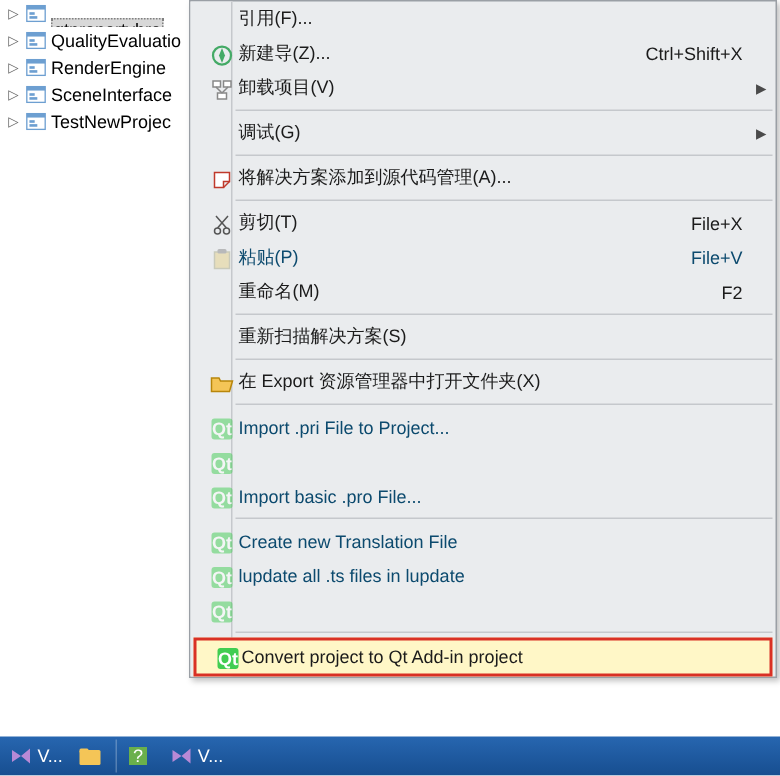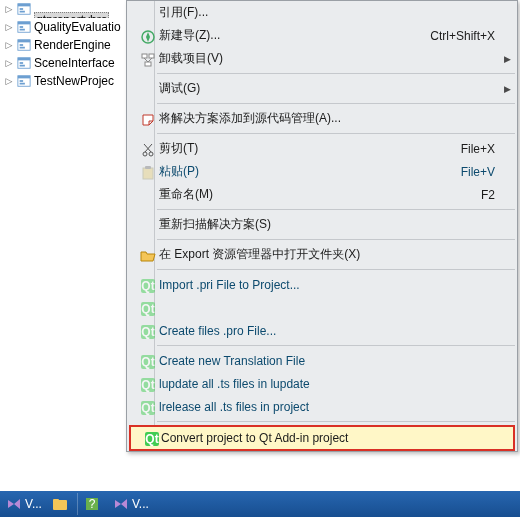--- a/index.html
+++ b/index.html
@@ -205,21 +205,21 @@
           </svg>
         </span>
       </div>
       <div class="menu-item disabled">
         <span class="menu-icon" style="opacity: 0.5;">
           <svg viewBox="0 0 16 16">
             <rect x="1" y="1" width="14" height="14" rx="2" fill="#41cd52"></rect>
             <text x="8" y="12" font-size="9" text-anchor="middle" fill="#fff" font-weight="bold">Qt</text>
           </svg>
         </span>
-        <span>Create files .pro File...</span>
+        <span>Import basic .pro File...</span>
       </div>
       <div class="menu-sep"></div>
       <div class="menu-item disabled">
         <span class="menu-icon" style="opacity: 0.5;">
           <svg viewBox="0 0 16 16">
             <rect x="1" y="1" width="14" height="14" rx="2" fill="#41cd52"></rect>
             <text x="8" y="12" font-size="9" text-anchor="middle" fill="#fff" font-weight="bold">Qt</text>
           </svg>
         </span>
         <span>Create new Translation File</span>
@@ -233,21 +233,20 @@
         </span>
         <span>lupdate all .ts files in lupdate</span>
       </div>
       <div class="menu-item disabled">
         <span class="menu-icon" style="opacity: 0.5;">
           <svg viewBox="0 0 16 16">
             <rect x="1" y="1" width="14" height="14" rx="2" fill="#41cd52"></rect>
             <text x="8" y="12" font-size="9" text-anchor="middle" fill="#fff" font-weight="bold">Qt</text>
           </svg>
         </span>
-        <span>lrelease all .ts files in project</span>
       </div>
       <div class="menu-sep"></div>
       <div class="menu-item highlight">
         <span class="menu-icon">
           <svg viewBox="0 0 16 16">
             <rect x="1" y="1" width="14" height="14" rx="2" fill="#41cd52"></rect>
             <text x="8" y="12" font-size="9" text-anchor="middle" fill="#fff" font-weight="bold">Qt</text>
           </svg>
         </span>
         <span>Convert project to Qt Add-in project</span>

